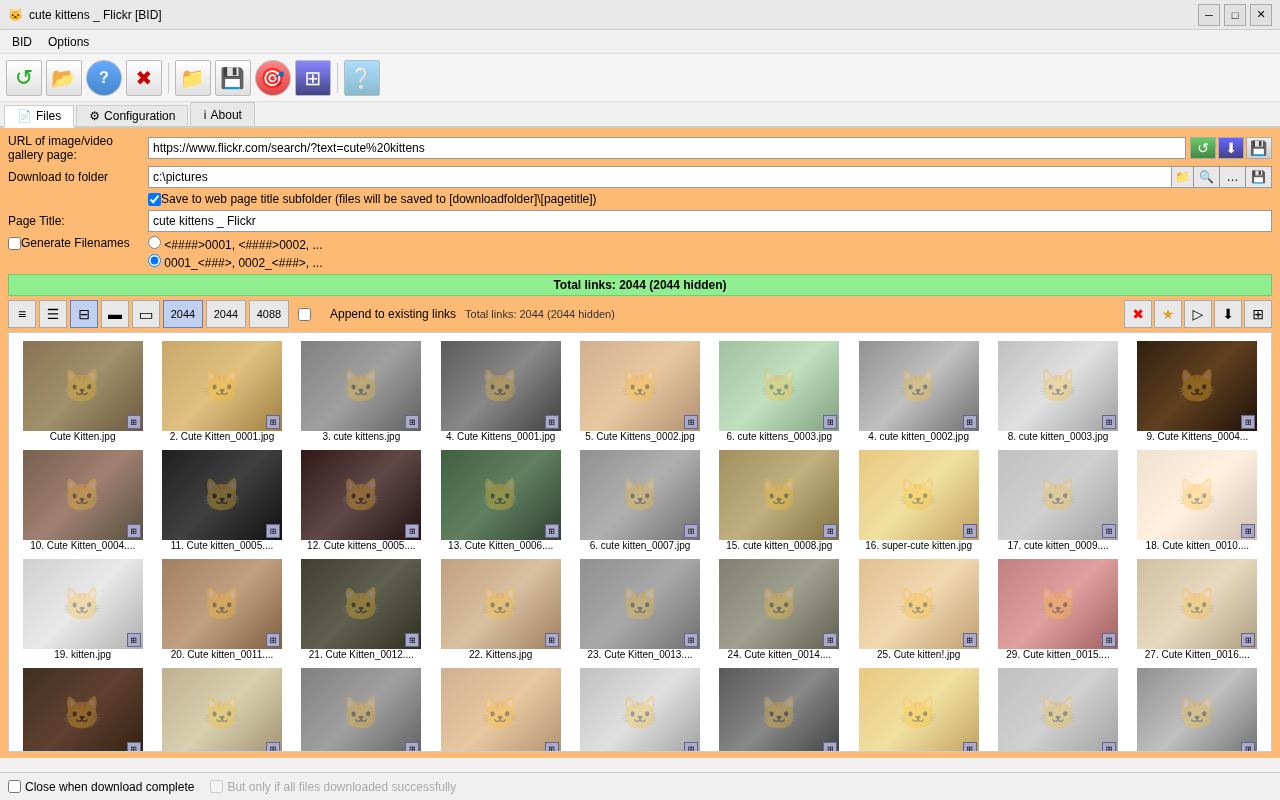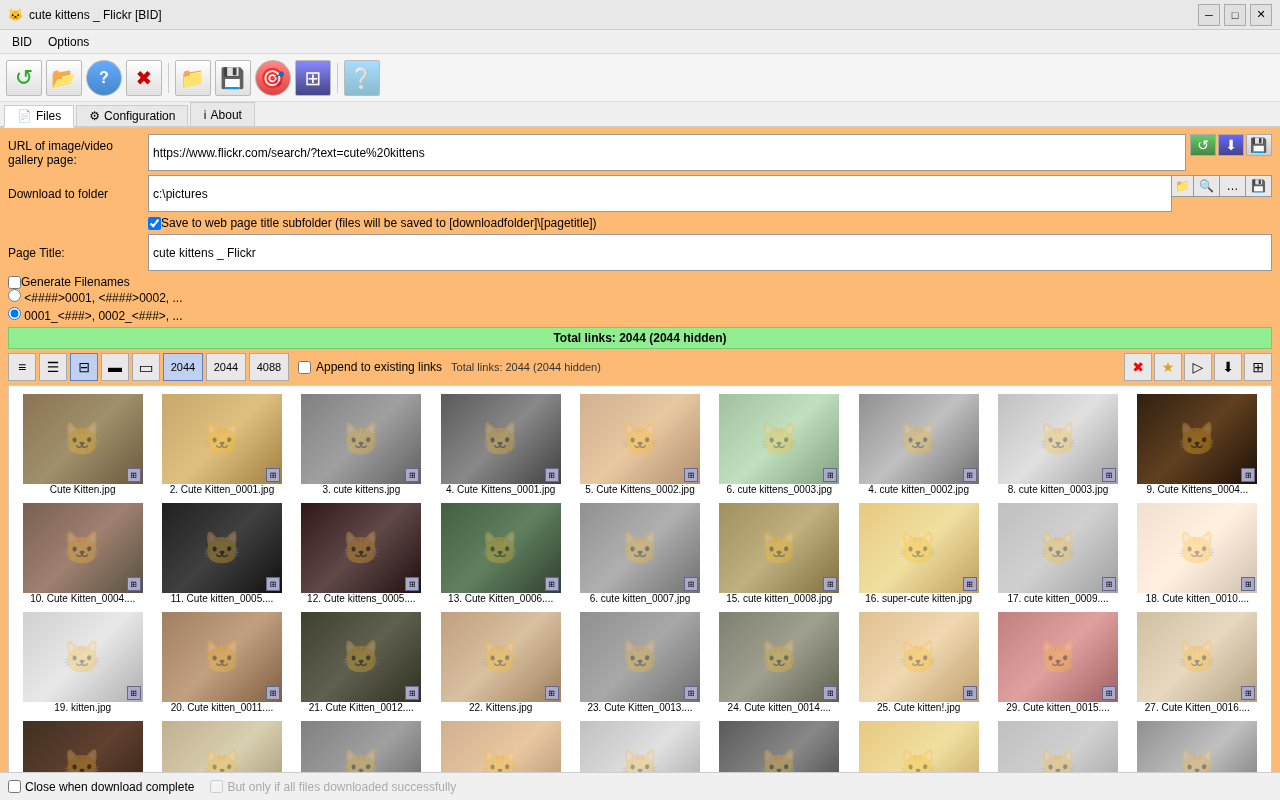--- a/index.html
+++ b/index.html
@@ -94,21 +94,21 @@
       align-items: center;
       margin-bottom: 4px;
     }
     .form-label {
       font-size: 12px;
       width: 140px;
       flex-shrink: 0;
     }
     .form-input {
       flex: 1;
-      height: 37px;
+      height: 22px;
       border: 1px solid #999;
       padding: 2px 4px;
       font-size: 12px;
       background: white;
     }
     .form-input-group {
       display: flex;
       flex: 1;
     }
     .form-input-group .form-input { flex: 1; }
@@ -162,21 +162,21 @@
       height: 28px;
       border: 1px solid #aaa;
       background: #e8e8e8;
       cursor: pointer;
       display: flex; align-items: center; justify-content: center;
       padding: 0 4px;
       font-size: 11px;
       min-width: 28px;
     }
     .grid-btn.active { background: #c0d0f0; border-color: #6080c0; }
-    .append-check { font-size: 12px; display: flex; align-items: center; gap: 5px; margin-left: 6px; }
+    .append-check { font-size: 12px; display: flex; align-items: center; gap: 19px; margin-left: 6px; }
     .links-info { font-size: 11px; margin-left: 6px; color: #333; }
     
     
     #image-grid-container {
       height: 420px;
       overflow-y: scroll;
       border: 1px solid #ccc;
       background: white;
     }
     #image-grid {
@@ -355,21 +355,21 @@
   <div class="checkbox-row">
     <input type="checkbox" id="subfolder" checked="" style="">
     <label for="subfolder">Save to web page title subfolder (files will be saved to [downloadfolder]\[pagetitle])</label>
   </div>
 
   <div class="form-row">
     <span class="form-label">Page Title:</span>
     <input class="form-input" type="text" value="cute kittens _ Flickr" style="">
   </div>
 
-  <div class="form-row" style="align-items: flex-start; flex-direction: column;">
+  <div class="form-row" style="align-items: flex-start;">
     <div style="display:flex;align-items:center;width:140px;flex-shrink:0;">
       <input type="checkbox" id="genfiles" style="">
       <label for="genfiles">Generate Filenames</label>
     </div>
     <div style="display:flex;flex-direction:column;gap:2px;">
       <label>
         <input type="radio" name="fnformat" style="">
         <span>&lt;####&gt;0001, &lt;####&gt;0002, ...</span>
       </label>
       <label>

